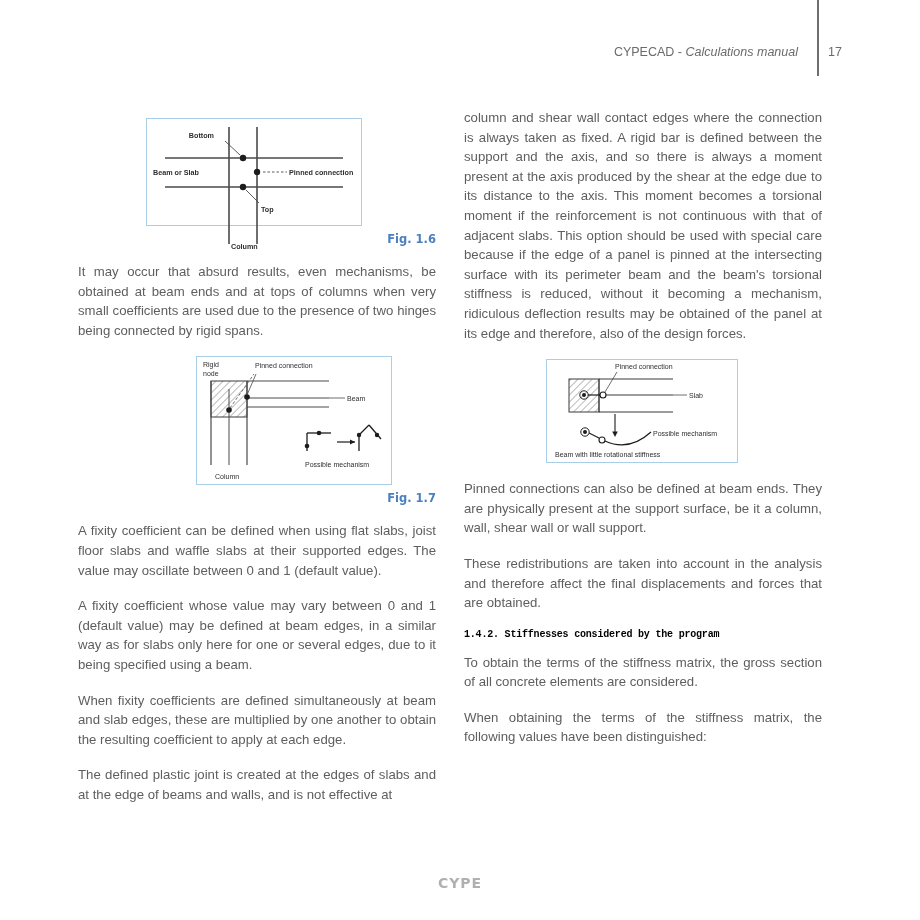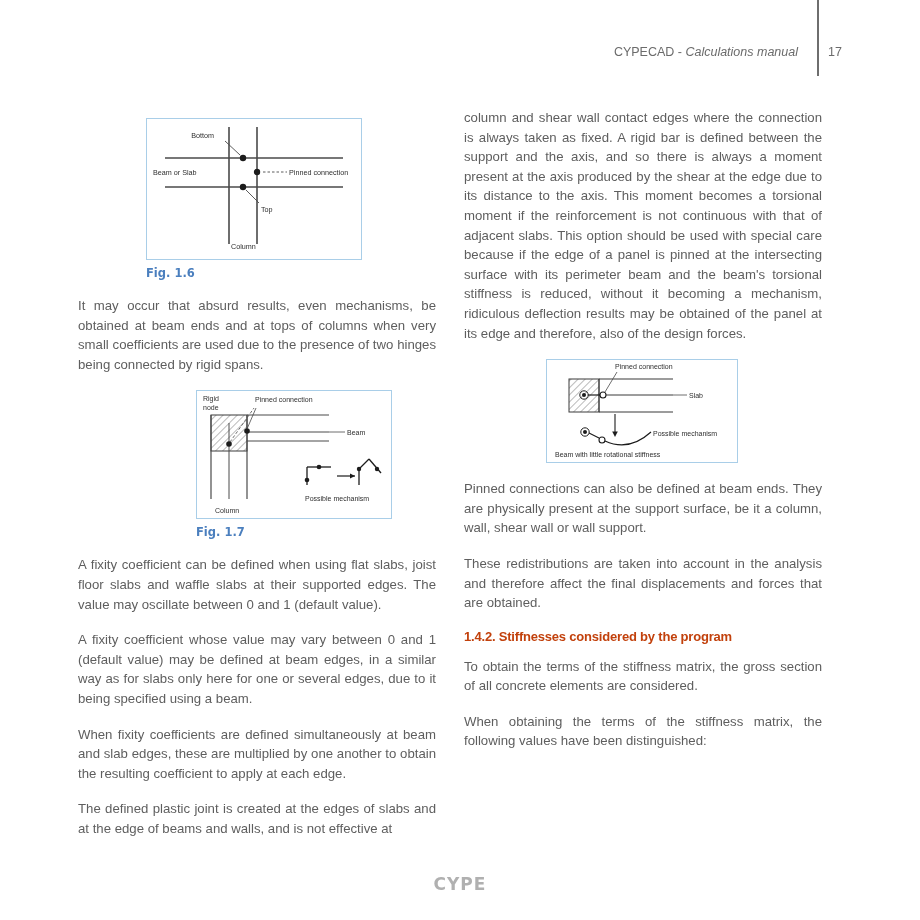--- a/index.html
+++ b/index.html
@@ -63,25 +63,25 @@
     font-size: 13.2px;
     line-height: 19.6px;
     text-align: justify;
     color: #5e5e5e;
     hyphens: manual;
   }
   p.body-text.last { margin-bottom: 10px; }
 
   h2.section-heading {
     margin: 10px 0 13px 0;
-    font-size: 13px;
+    font-size: 10px;
     font-weight: bold;
-    color: #c2410c;
+    color: #000000;
     letter-spacing: -0.2px;
-    font-family: Liberation Sans, sans-serif;
+    font-family: Liberation Mono, monospace;
   }
 
   ul.stiffness-list {
     margin: 4px 0 0 0;
     padding: 0 0 0 36px;
     list-style: none;
   }
   ul.stiffness-list li {
     font-size: 13.2px;
     line-height: 17.5px;
@@ -92,21 +92,21 @@
   figure.doc-figure {
     margin: 0 0 16px 0;
     padding: 0;
   }
   .fig-box {
     border: 1px solid #a9cee8;
     background: #ffffff;
     box-sizing: border-box;
   }
   figcaption.fig-caption {
-    text-align: left;
+    text-align: right;
     font-size: 11.5px;
     font-weight: bold;
     color: #4b7fbe;
     margin-top: 6px;
     font-family: "DejaVu Sans", sans-serif;
   }
 
   #fig-1-6-wrap { margin-top: 10px; margin-left: 68px; }
   #fig-1-7-wrap { margin-left: 78px; padding-left: 40px; }
   #fig-1-8-wrap { margin-left: 82px; }
@@ -117,42 +117,42 @@
   }
   
   #page-footer {
     position: absolute;
     left: 0;
     top: 874px;
     width: 920px;
     text-align: center;
   }
   #footer-brand {
-    font-size: 17px;
+    font-size: 14px;
     font-weight: bold;
     letter-spacing: 1px;
     color: #b0b0b0;
     font-family: "DejaVu Sans", sans-serif;
   }
 </style>
 </head>
 <body>
 
 <div id="page-header">
   <div id="header-rule"></div>
   <div id="header-title">
     <span>CYPECAD - </span><span class="ital">Calculations manual</span>
   </div>
   <div id="header-pagenum">17</div>
 </div>
 
 <div class="column" id="col-left">
 
   <figure class="doc-figure" id="fig-1-6-wrap">
-    <div class="fig-box" style="width:216px;height:142px;">
+    <div class="fig-box" style="width:216px;height:108px;font-weight:bold;">
       <svg width="214" height="140" viewBox="0 0 214 140">
 
         <line x1="82" y1="8" x2="82" y2="125" stroke="#4a4a4a" stroke-width="1.6"></line>
         <line x1="110" y1="8" x2="110" y2="125" stroke="#4a4a4a" stroke-width="1.6"></line>
 
         <line x1="18" y1="39" x2="196" y2="39" stroke="#4a4a4a" stroke-width="1.5"></line>
         <line x1="18" y1="68" x2="196" y2="68" stroke="#4a4a4a" stroke-width="1.5"></line>
 
         <circle cx="96" cy="39" r="3.2" fill="#1c1c1c"></circle>
         <circle cx="110" cy="53" r="3.2" fill="#1c1c1c"></circle>

